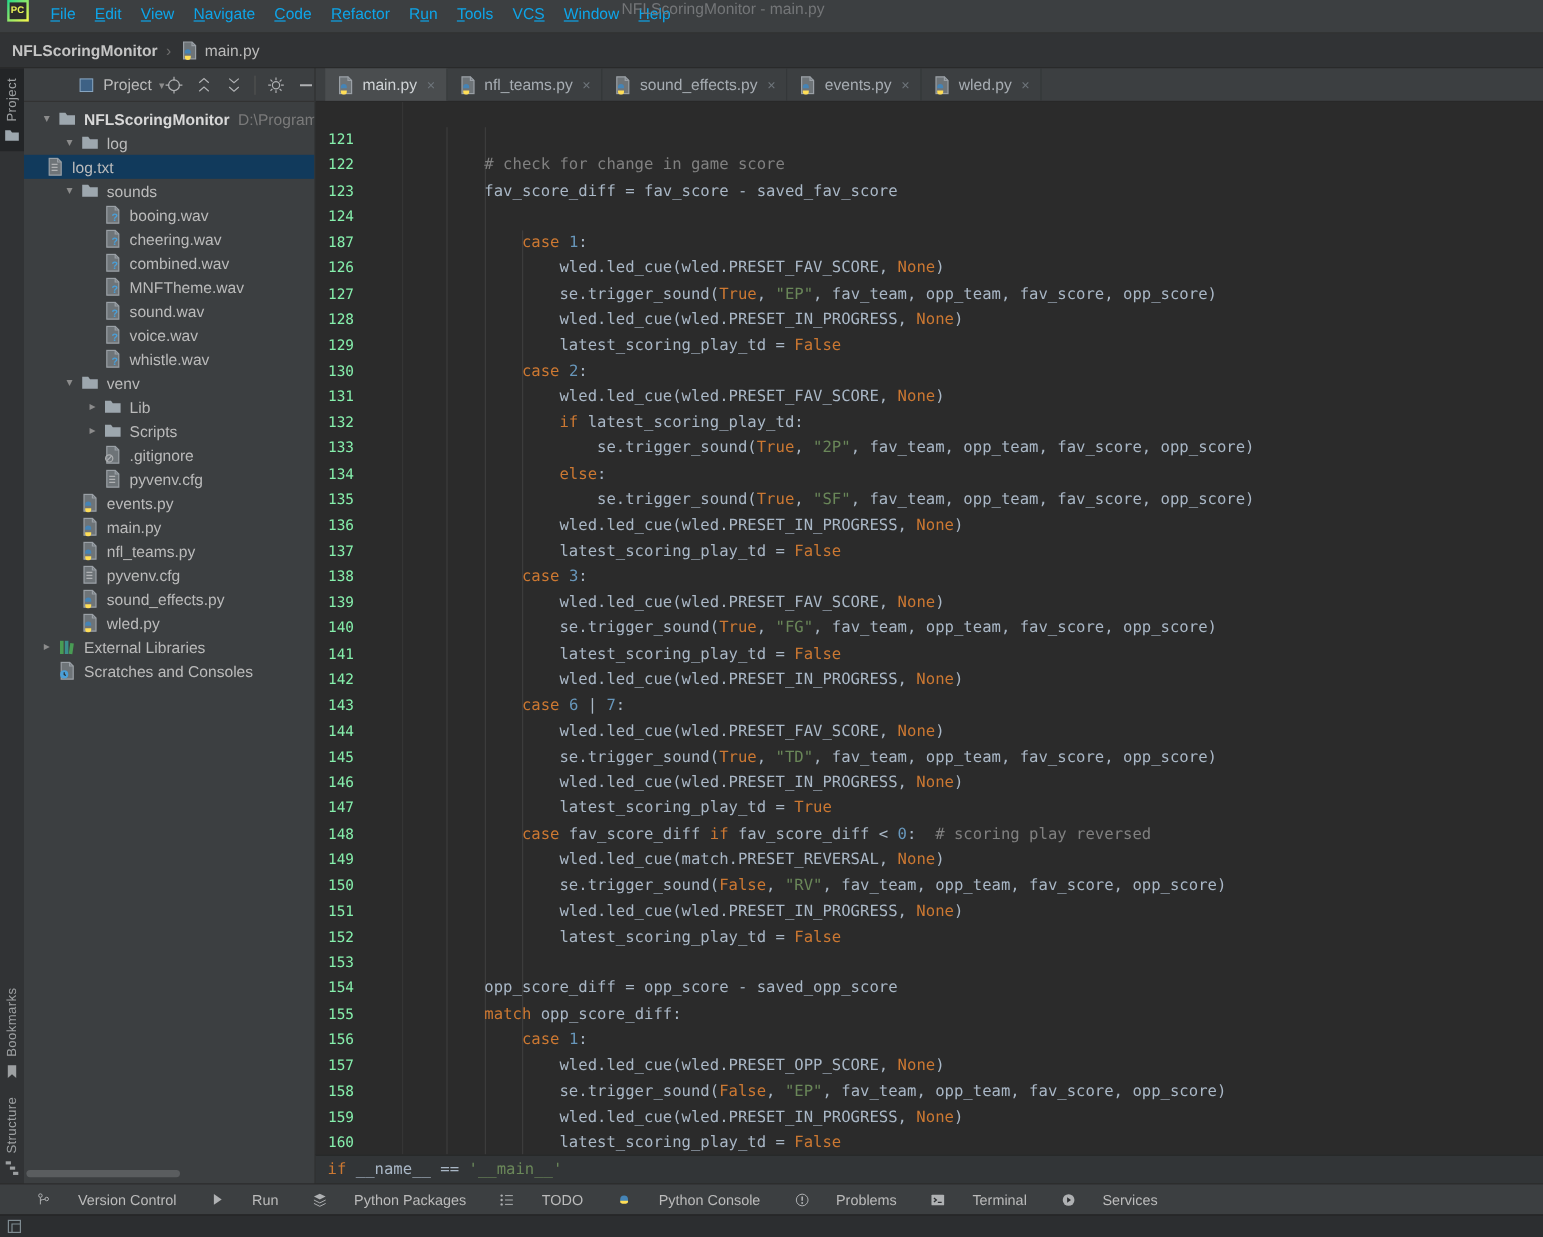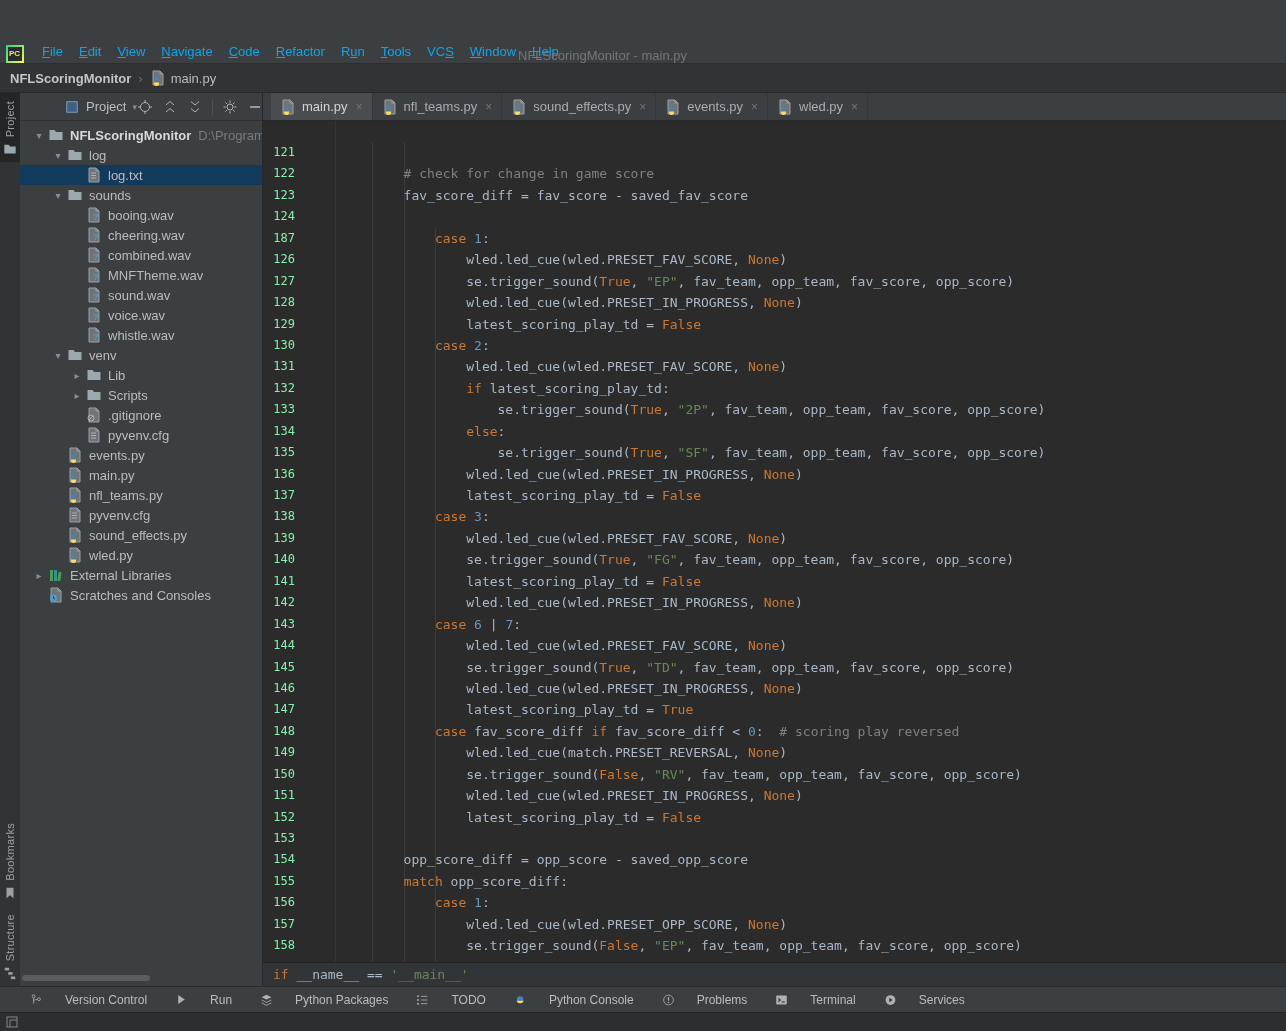--- a/index.html
+++ b/index.html
@@ -1,21 +1,21 @@
 <!DOCTYPE html>
 <html><head>
 <meta charset="utf-8">
 <style>
   * { margin:0; padding:0; box-sizing:border-box; }
   html,body { width:1286px; height:1031px; overflow:hidden; background:#2B2B2B; }
   body { font-family:"Liberation Sans", sans-serif; -webkit-font-smoothing:antialiased; }
   .app { position:relative; width:1286px; height:1031px; background:#3C3F41; display:flex; flex-direction:column; }
 
   
-  .titlebar { height:28px; background:#3C3F41; border-bottom:1px solid #2E2E2E; display:flex; align-items:flex-end; position:relative; flex:0 0 auto;margin-top:36px; }
+  .titlebar { height:28px; background:#3C3F41; border-bottom:1px solid #2E2E2E; display:flex; align-items:flex-start; position:relative; flex:0 0 auto; }
   .logo { width:18px; height:18px; margin:0 10px 0 6px; padding:2px; background:linear-gradient(135deg,#21D789,#FCF84A); flex:0 0 auto; }
   .logo-inner { width:100%; height:100%; background:#2B2B2B; color:#E8F157; font-size:8px; font-weight:bold; display:flex; align-items:center; justify-content:flex-start; line-height:1; padding-left:1px; }
   .menu-item { color:#0ea5e9; font-size:13px; padding:4px 8px; cursor:default; }
   .menu-item u { text-decoration:underline; }
   .win-title { position:absolute; left:518px; color:#747678; font-size:13px; }
 
   
   .breadcrumbs { height:29px; background:#313335; border-bottom:1px solid #282828; display:flex; align-items:center; padding-left:10px; flex:0 0 auto; }
   .crumb-project { color:#C5C5C5; font-size:13px; font-weight:bold; }
   .crumb-sep { color:#6E6E6E; font-size:13px; margin:0 7px; }
@@ -208,21 +208,21 @@
           </div>
           <div class="tree-row" style="padding-left: 29px;">
             <span class="tree-chevron">▾</span>
             <span class="tree-icn">
               <svg width="16" height="16" viewBox="0 0 16 16" fill="none">
                 <path d="M1.5 3h5l1.5 2h6.5v8h-13z" fill="#9DA7AE"></path>
               </svg>
             </span>
             <span class="tree-label">log</span>
           </div>
-          <div class="tree-row selected" style="padding-left: 48px;">
+          <div class="tree-row selected" style="">
             <span class="tree-chevron"></span>
             <span class="tree-icn">
               <svg width="16" height="16" viewBox="0 0 16 16" fill="none">
                 <path d="M3 1h7l3 3v11H3z" fill="#6E7478" stroke="#9AA0A6" stroke-width="1"></path>
                 <path d="M10 1v3h3" fill="none" stroke="#9AA0A6"></path>
                 <path d="M5 6h5M5 8.5h5M5 11h5" stroke="#AFB1B3"></path>
               </svg>
             </span>
             <span class="tree-label">log.txt</span>
           </div>

